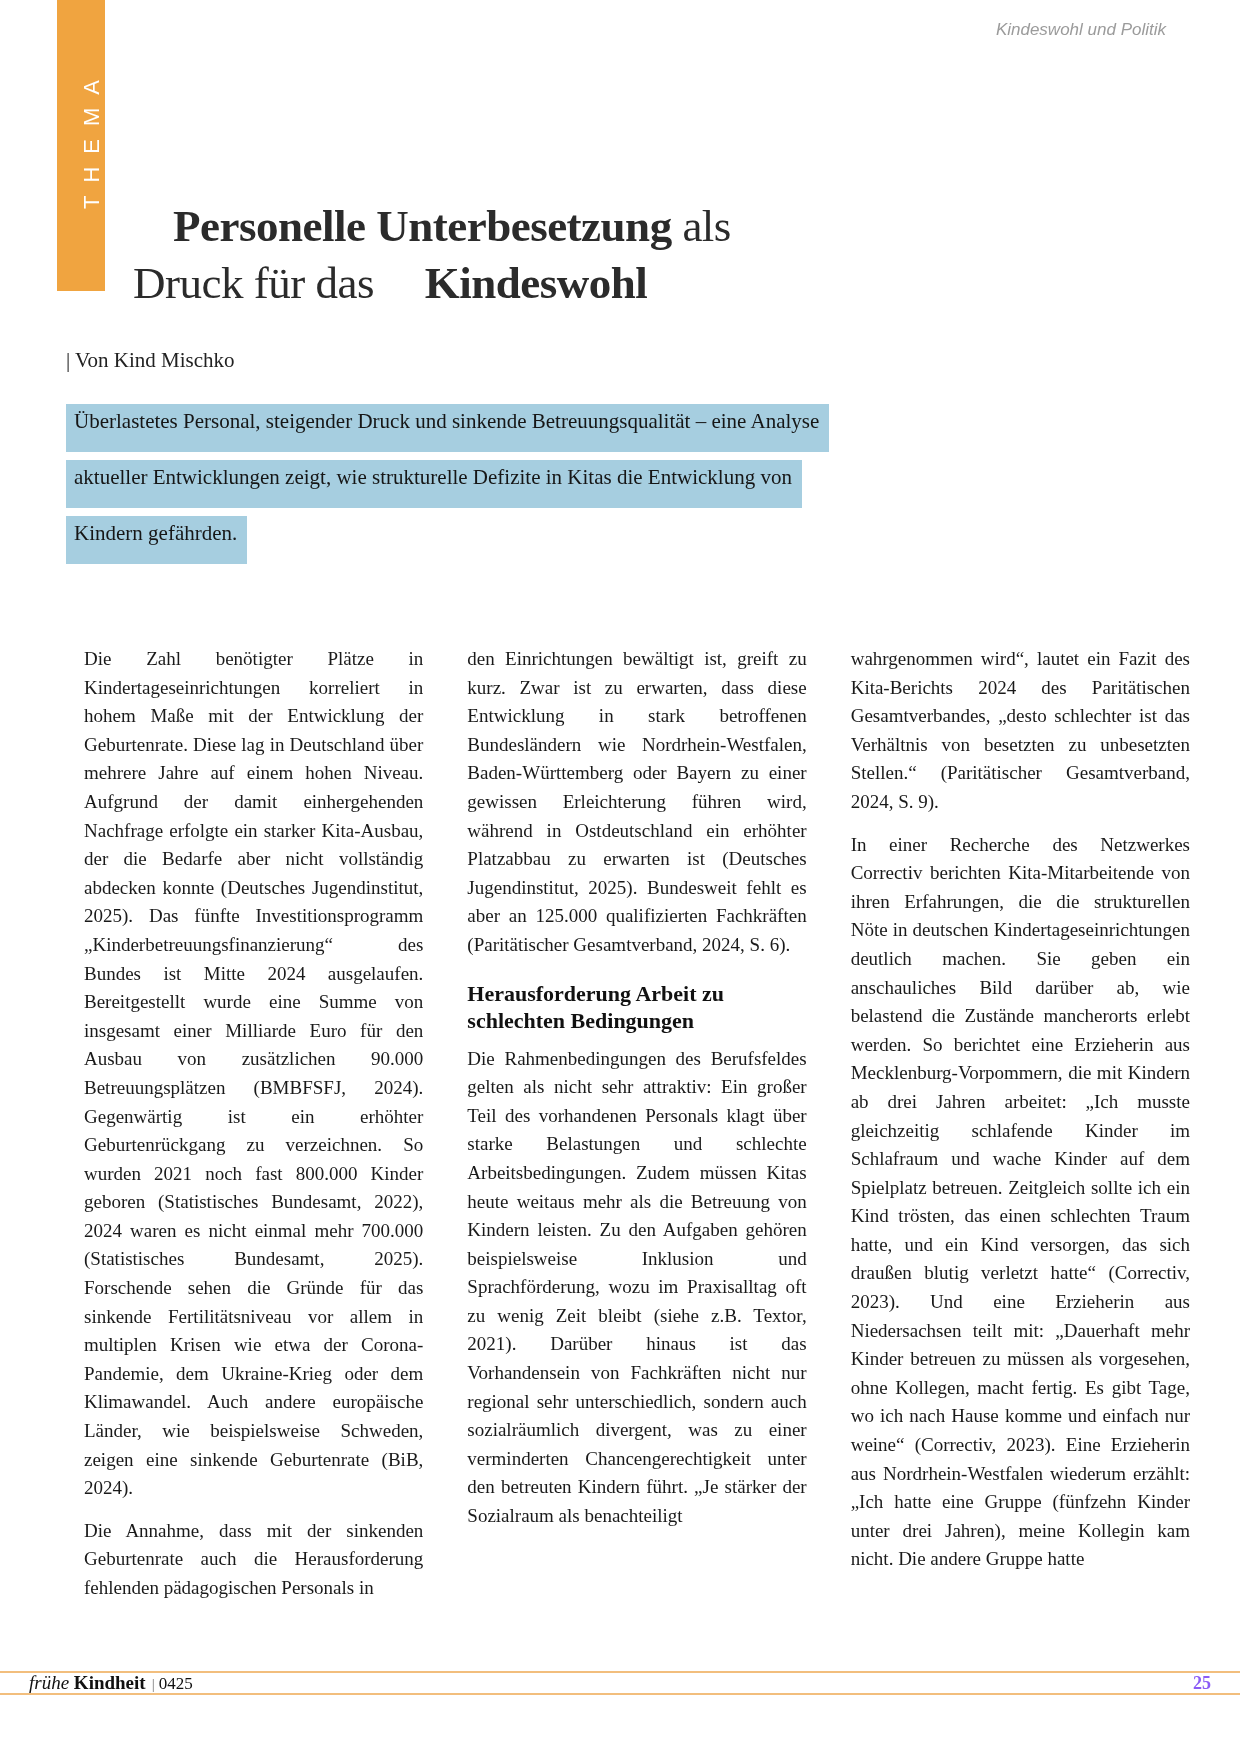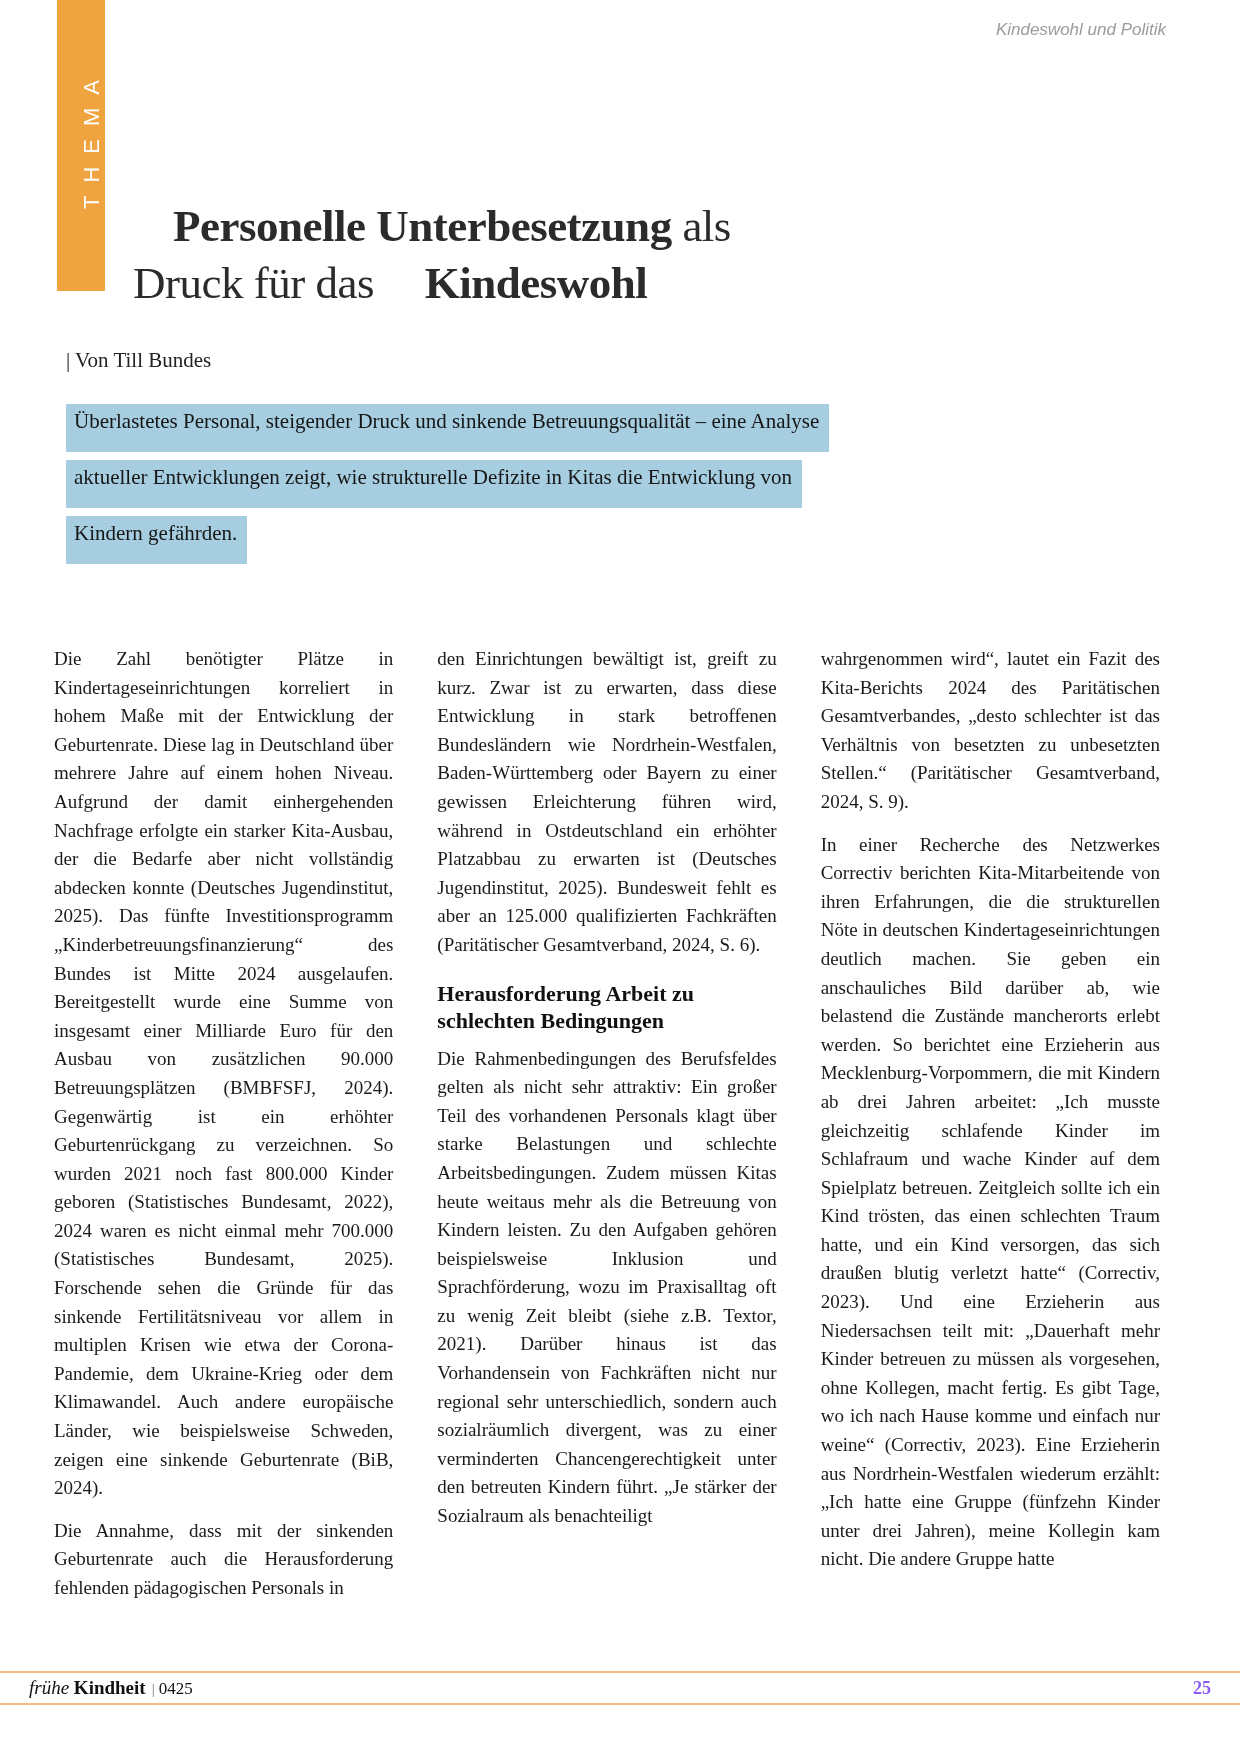--- a/index.html
+++ b/index.html
@@ -58,21 +58,21 @@
   .lead-line{margin-bottom:8px;white-space:nowrap;}
   .lead-line > span{
     display:inline-block;
     background:var(--highlight-blue,#A6CEE0);
     padding:5px 10px 18px 8px;
     font-size:21px;
     color:#161616;
   }
   
   .body-columns{
-    position:absolute;left:54px;top:645px;
+    position:absolute;left:84px;top:645px;
     width:1106px;
     display:flex;gap:44px;
   }
   .col{flex:1 1 0;}
   .col p{
     margin:0 0 14px 0;
     font-size:19px;
     line-height:1.505;
     text-align:justify;
     hyphens:auto;
@@ -82,21 +82,21 @@
     font-size:22px;
     font-weight:700;
     line-height:1.25;
     margin:20px 0 10px 0;
     color:#111;
     text-align:left;
   }
   
   .page-footer{
     position:absolute;left:0;right:0;top:1671px;
-    height:34px;
+    height:24px;
     border-top:2px solid var(--footer-line,#F2BE7D);
     border-bottom:2px solid var(--footer-line,#F2BE7D);
     display:flex;align-items:center;justify-content:space-between;
     padding:0 29px;
     box-sizing:border-box;
   }
   .footer-journal{font-size:19px;color:#111;}
   .footer-journal .it{font-style:italic;}
   .footer-journal .bd{font-weight:700;}
   .footer-journal .sep{color:#777;font-size:15px;padding:0 4px 0 6px;}
@@ -112,21 +112,21 @@
     <div class="thema-label">THEMA</div>
   </div>
 
   <div class="header-context">Kindeswohl und Politik</div>
 
   <h1 class="article-title">
     <span class="b">Personelle Unterbesetzung</span><span> als</span><br>
     <span>Druck für das </span><span class="b">Kindeswohl</span>
   </h1>
 
-  <div class="byline">| Von Till Bundes</div>
+  <div class="byline">| Von Kind Mischko</div>
 
   <div class="lead">
     <div class="lead-line"><span>Überlastetes Personal, steigender Druck und sinkende Betreuungsqualität – eine Analyse</span></div>
     <div class="lead-line"><span>aktueller Entwicklungen zeigt, wie strukturelle Defizite in Kitas die Entwicklung von</span></div>
     <div class="lead-line"><span>Kindern gefährden.</span></div>
   </div>
 
   <div class="body-columns">
     <div class="col">
       <p>Die Zahl benötigter Plätze in Kindertageseinrichtungen korreliert in hohem Maße mit der Entwicklung der Geburtenrate. Diese lag in Deutschland über mehrere Jahre auf einem hohen Niveau. Aufgrund der damit einhergehenden Nachfrage erfolgte ein starker Kita-Ausbau, der die Bedarfe aber nicht vollständig abdecken konnte (Deutsches Jugendinstitut, 2025). Das fünfte Investitionsprogramm „Kinderbetreuungsfinanzierung“ des Bundes ist Mitte 2024 ausgelaufen. Bereitgestellt wurde eine Summe von insgesamt einer Milliarde Euro für den Ausbau von zusätzlichen 90.000 Betreuungsplätzen (BMBFSFJ, 2024). Gegenwärtig ist ein erhöhter Geburtenrückgang zu verzeichnen. So wurden 2021 noch fast 800.000 Kinder geboren (Statistisches Bundesamt, 2022), 2024 waren es nicht einmal mehr 700.000 (Statistisches Bundesamt, 2025). Forschende sehen die Gründe für das sinkende Fertilitätsniveau vor allem in multiplen Krisen wie etwa der Corona-Pandemie, dem Ukraine-Krieg oder dem Klimawandel. Auch andere europäische Länder, wie beispielsweise Schweden, zeigen eine sinkende Geburtenrate (BiB, 2024).</p>

